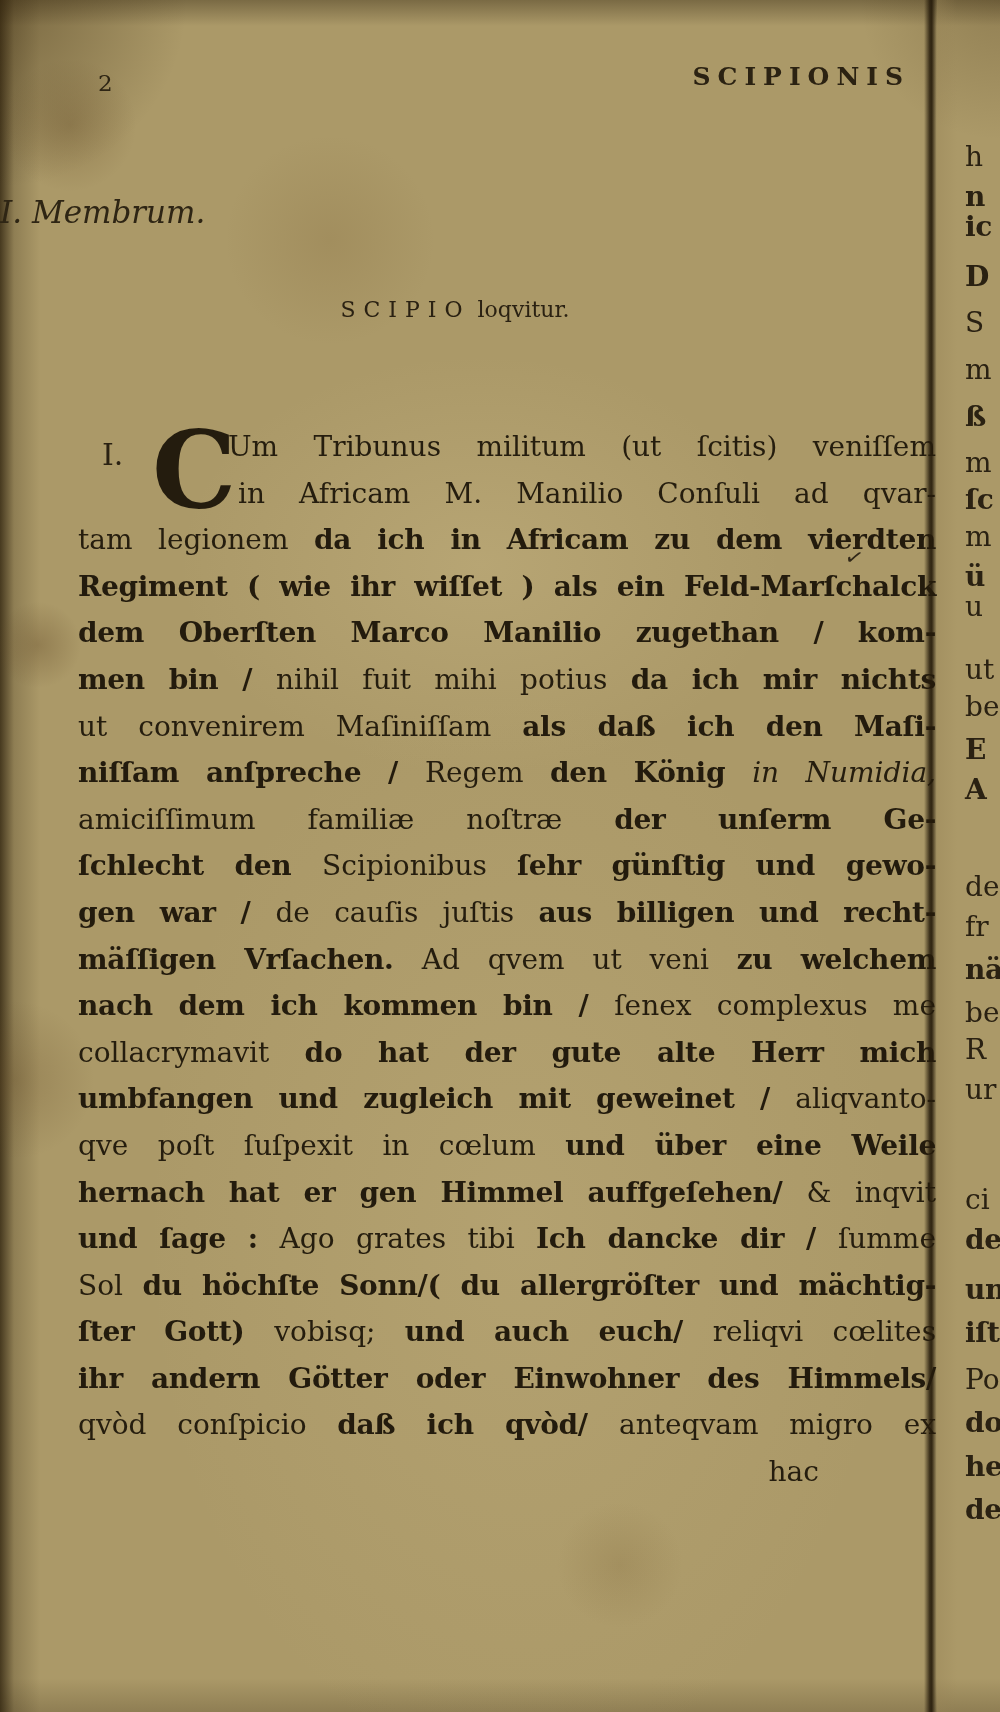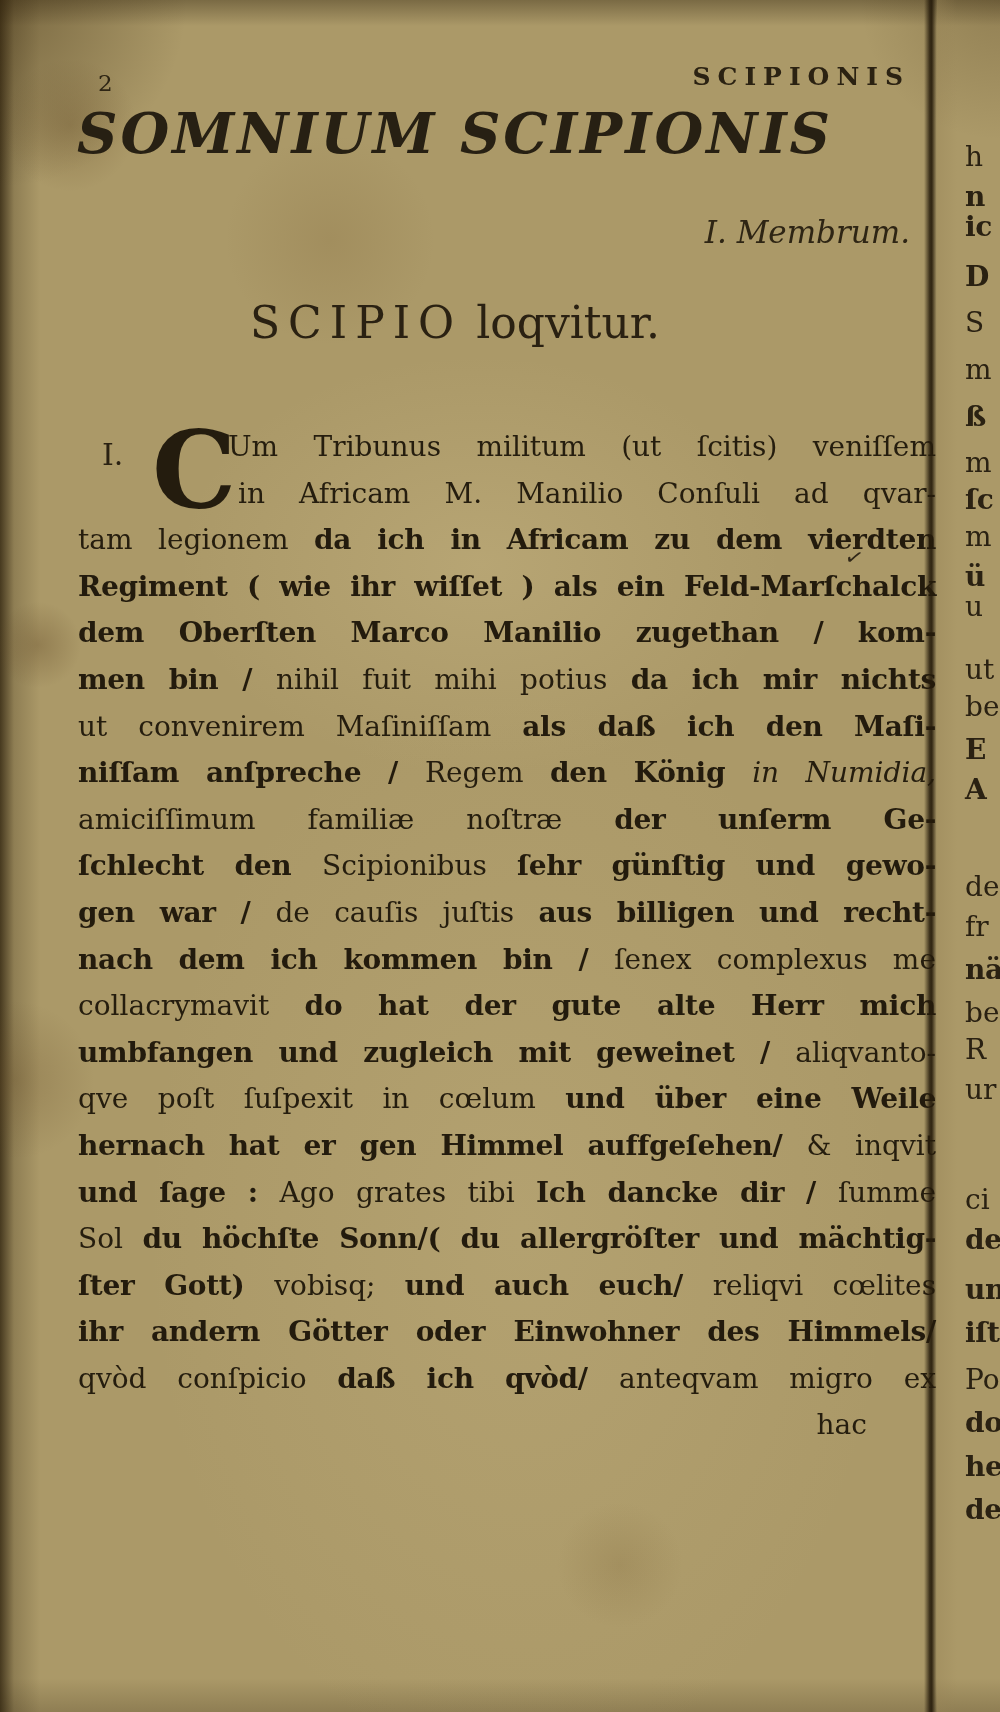--- a/index.html
+++ b/index.html
@@ -23,74 +23,74 @@
       linear-gradient(to bottom, rgba(42,30,10,.38), rgba(42,30,10,0) 26px),
       linear-gradient(to top, rgba(42,30,10,.22), rgba(42,30,10,0) 34px);
     color:var(--ink,#251d0e);
   }
   .pagenum{position:absolute;left:98px;top:70px;font-size:23px;color:#2e2514;}
   .runhead{position:absolute;left:0;top:62px;width:910px;text-align:right;
            font-size:25px;letter-spacing:7px;color:#2b2212;font-variant:small-caps;
            font-weight:700;}
   .title{position:absolute;left:0;top:100px;width:910px;text-align:center;
          font-size:56px;font-style:italic;font-weight:700;letter-spacing:3px;color:#272013;}
-  .membrum{position:absolute;left:0;top:194px;width:910px;text-align:right;
-           font-size:31px;font-style:italic;color:#2e2514;margin-top:20px;}
+  .membrum{position:absolute;left:0;top:194px;width:910px;text-align:left;
+           font-size:31px;font-style:italic;color:#2e2514;}
   .occasio{position:absolute;left:0;top:250px;width:910px;text-align:center;
            font-size:34px;word-spacing:5px;color:#2a2112;}
   .speaker{position:absolute;left:0;top:297px;width:910px;text-align:center;
-           font-size:44px;color:#2a2112;}
+           font-size:22px;color:#2a2112;}
   .speaker .caps{letter-spacing:8px;}
   .bodytext{position:absolute;left:78px;top:424px;width:858px;font-size:28px;
             line-height:46.6px;color:#251d0e;}
   .line{text-align:justify;text-align-last:justify;height:46.6px;overflow:visible;white-space:nowrap;}
   .line.ind1{margin-left:150px;}
   .line.ind2{margin-left:160px;}
   .g{font-weight:700;letter-spacing:-.3px;color:#231b0d;}
   .l{font-weight:400;}
   .it{font-style:italic;}
   .parnum{position:absolute;left:24px;top:8px;font-size:30px;color:#2a2112;}
   .dropcap{position:absolute;left:74px;top:2px;font-size:106px;line-height:88px;
            font-weight:700;color:#241c0e;}
-  .catchword{text-align:right;padding-right:69px;height:46.6px;font-size:28px;}
+  .catchword{text-align:right;padding-right:117px;height:46.6px;font-size:28px;}
   .gutter{position:absolute;left:924px;top:0;width:13px;height:1712px;
           background:linear-gradient(to right, rgba(36,26,10,0), rgba(36,26,10,.85) 45%, rgba(36,26,10,.9) 60%, rgba(36,26,10,0));}
   .facing{position:absolute;left:937px;top:0;width:63px;height:1712px;
           background:linear-gradient(to right, rgba(150,130,85,.35), rgba(0,0,0,0) 20px);}
   .frag{position:absolute;left:28px;font-size:28px;line-height:32px;color:#2a2112;white-space:nowrap;}
   .inkmark{position:absolute;left:845px;top:545px;font-size:22px;color:#302718;
            transform:rotate(14deg);}
   [data-interactable]{user-select:none;}
 </style>
 </head>
 <body>
 
 <div id="stage" data-interactable="false" style="--paper: #ab9968; --ink: #251d0e;">
 
   <div class="pagenum" data-interactable="false">2</div>
   <div class="runhead" data-interactable="false">SCIPIONIS</div>
-  <div class="title" data-interactable="false">SOMNIUM SCIPIONIS</div>
   <div class="membrum" data-interactable="false">I. Membrum.</div>
   <div class="speaker" data-interactable="false"><span class="caps" data-interactable="false">SCIPIO</span><span data-interactable="false"> loqvitur.</span></div>
 
   <div class="bodytext" data-interactable="false">
     <div class="parnum" data-interactable="false">I.</div>
     <div class="dropcap" data-interactable="false">C</div>
     <div data-interactable="false">
         <div class="line ind1" data-interactable="false"><span class="l" data-interactable="false">Um Tribunus militum (ut ſcitis) veniſſem</span></div>
         <div class="line ind2" data-interactable="false"><span class="l" data-interactable="false">in Africam M. Manilio Conſuli ad qvar-</span></div>
         <div class="line" data-interactable="false"><span class="l" data-interactable="false">tam legionem </span><span class="g" data-interactable="false">da ich in Africam zu dem vierdten</span></div>
         <div class="line" data-interactable="false"><span class="g" data-interactable="false">Regiment ( wie ihr wiſſet ) als ein Feld-Marſchalck</span></div>
         <div class="line" data-interactable="false"><span class="g" data-interactable="false">dem Oberſten Marco Manilio zugethan / kom-</span></div>
         <div class="line" data-interactable="false"><span class="g" data-interactable="false">men bin / </span><span class="l" data-interactable="false">nihil fuit mihi potius </span><span class="g" data-interactable="false">da ich mir nichts</span></div>
         <div class="line" data-interactable="false"><span class="l" data-interactable="false">ut convenirem Maſiniſſam </span><span class="g" data-interactable="false">als daß ich den Maſi-</span></div>
         <div class="line" data-interactable="false"><span class="g" data-interactable="false">niſſam anſpreche / </span><span class="l" data-interactable="false">Regem </span><span class="g" data-interactable="false">den König </span><span class="l it" data-interactable="false">in Numidia,</span></div>
         <div class="line" data-interactable="false"><span class="l" data-interactable="false">amiciſſimum familiæ noſtræ </span><span class="g" data-interactable="false">der unſerm Ge-</span></div>
         <div class="line" data-interactable="false"><span class="g" data-interactable="false">ſchlecht den </span><span class="l" data-interactable="false">Scipionibus </span><span class="g" data-interactable="false">ſehr günſtig und gewo-</span></div>
         <div class="line" data-interactable="false"><span class="g" data-interactable="false">gen war / </span><span class="l" data-interactable="false">de cauſis juſtis </span><span class="g" data-interactable="false">aus billigen und recht-</span></div>
+        <div class="line" data-interactable="false"><span class="g" data-interactable="false">mäſſigen Vrſachen. </span><span class="l" data-interactable="false">Ad qvem ut veni </span><span class="g" data-interactable="false">zu welchem</span></div>
         <div class="line" data-interactable="false"><span class="g" data-interactable="false">nach dem ich kommen bin / </span><span class="l" data-interactable="false">ſenex complexus me</span></div>
         <div class="line" data-interactable="false"><span class="l" data-interactable="false">collacrymavit </span><span class="g" data-interactable="false">do hat der gute alte Herr mich</span></div>
         <div class="line" data-interactable="false"><span class="g" data-interactable="false">umbfangen und zugleich mit geweinet / </span><span class="l" data-interactable="false">aliqvanto-</span></div>
         <div class="line" data-interactable="false"><span class="l" data-interactable="false">qve poſt ſuſpexit in cœlum </span><span class="g" data-interactable="false">und über eine Weile</span></div>
         <div class="line" data-interactable="false"><span class="g" data-interactable="false">hernach hat er gen Himmel auffgeſehen/ </span><span class="l" data-interactable="false">&amp; inqvit</span></div>
         <div class="line" data-interactable="false"><span class="g" data-interactable="false">und ſage : </span><span class="l" data-interactable="false">Ago grates tibi </span><span class="g" data-interactable="false">Ich dancke dir / </span><span class="l" data-interactable="false">ſumme</span></div>
         <div class="line" data-interactable="false"><span class="l" data-interactable="false">Sol </span><span class="g" data-interactable="false">du höchſte Sonn/( du allergröſter und mächtig-</span></div>
         <div class="line" data-interactable="false"><span class="g" data-interactable="false">ſter Gott) </span><span class="l" data-interactable="false">vobisq; </span><span class="g" data-interactable="false">und auch euch/ </span><span class="l" data-interactable="false">reliqvi cœlites</span></div>
         <div class="line" data-interactable="false"><span class="g" data-interactable="false">ihr andern Götter oder Einwohner des Himmels/</span></div>
         <div class="line" data-interactable="false"><span class="l" data-interactable="false">qvòd conſpicio </span><span class="g" data-interactable="false">daß ich qvòd/ </span><span class="l" data-interactable="false">anteqvam migro ex</span></div>

